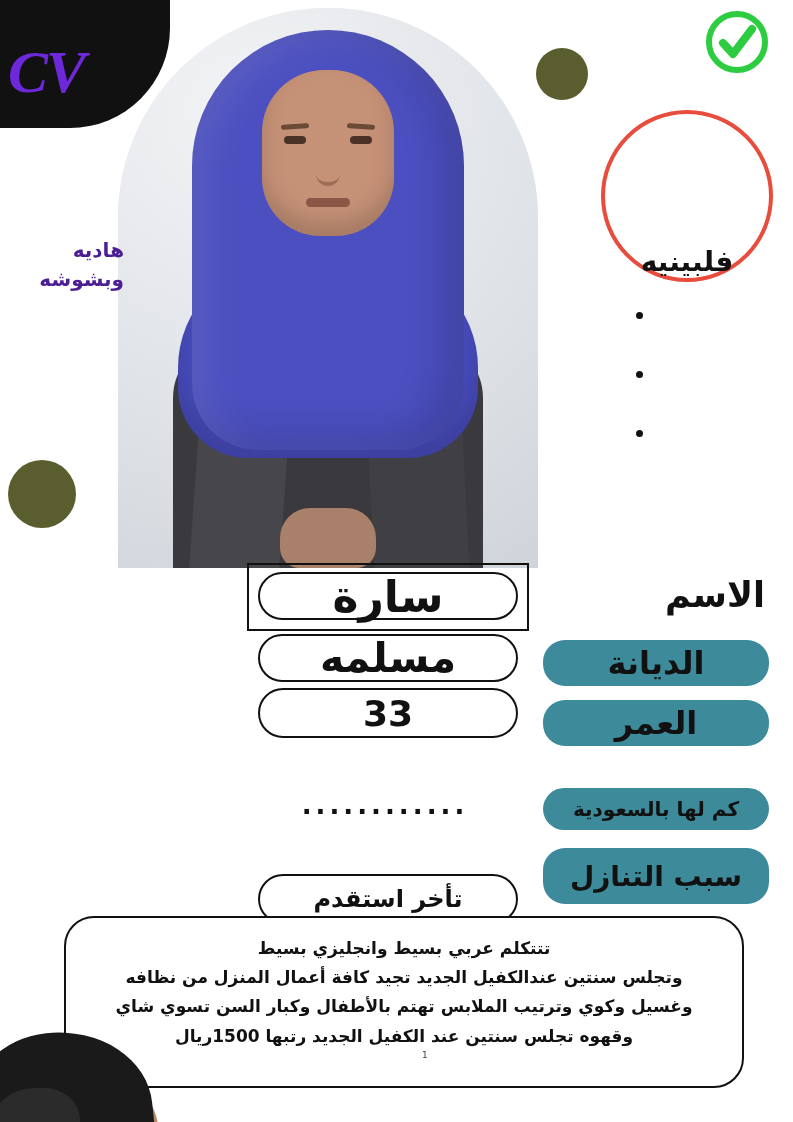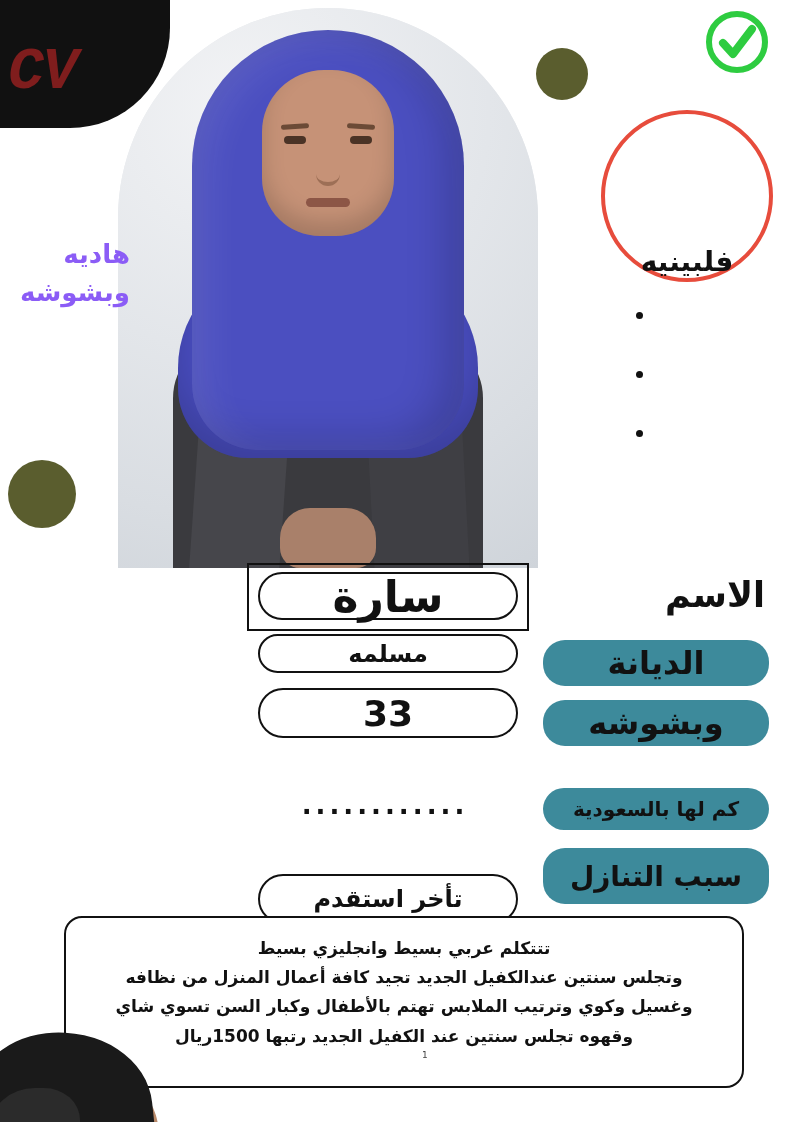--- a/index.html
+++ b/index.html
@@ -25,26 +25,26 @@
     top: -72px;
     width: 230px;
     height: 200px;
     background: #111111;
     border-radius: 0 0 100px 0;
   }
   .cv-text {
     position: absolute;
     left: 8px;
     top: 38px;
-    color: #7f1d1d;
+    color: #6d28d9;
     font-size: 60px;
     font-weight: bold;
     font-style: italic;
     letter-spacing: -2px;
-    font-family: Liberation Mono, monospace;
+    font-family: Liberation Serif, serif;
   }
 
   
   .photo-frame {
     position: absolute;
     left: 118px;
     top: 8px;
     width: 420px;
     height: 560px;
     border-radius: 210px 210px 0 0;
@@ -223,29 +223,29 @@
     display: block;
     width: 7px;
     height: 7px;
     background: #111;
     border-radius: 50%;
   }
 
   
   .left-note {
     position: absolute;
-    left: 20px;
+    left: 14px;
     top: 236px;
     width: 110px;
     text-align: right;
     direction: rtl;
-    font-size: 26px;
+    font-size: 20px;
     font-weight: bold;
     line-height: 1.45;
-    color: #8b5cf6;
+    color: #4c1d95;
   }
 
   
   .label-name {
     position: absolute;
     right: 28px;
     top: 575px;
     font-size: 35px;
     font-weight: bold;
     color: #111;
@@ -275,21 +275,21 @@
     border-radius: 26px;
     background: #fff;
     display: flex;
     align-items: center;
     justify-content: center;
     direction: rtl;
     font-weight: bold;
     color: #111;
   }
   .pill-outline.v-name     { left: 258px; top: 572px; width: 260px; height: 48px; font-size: 44px; }
-  .pill-outline.v-religion { left: 258px; top: 634px; width: 260px; height: 39px; font-size: 24px; }
+  .pill-outline.v-religion { left: 258px; top: 634px; width: 260px; height: 48px; font-size: 41px; }
   .pill-outline.v-age      { left: 258px; top: 688px; width: 260px; height: 50px; font-size: 36px; }
   .pill-outline.v-reason   { left: 258px; top: 874px; width: 260px; height: 50px; font-size: 24px; }
 
   
   .name-square {
     position: absolute;
     left: 247px;
     top: 563px;
     width: 282px;
     height: 68px;
@@ -310,21 +310,21 @@
   }
 
   
   .desc-box {
     position: absolute;
     left: 64px;
     top: 916px;
     width: 680px;
     height: 172px;
     border: 2px solid #111;
-    border-radius: 18px;
+    border-radius: 30px;
     background: #fff;
     padding: 16px 22px 12px 22px;
     direction: rtl;
     text-align: center;
   }
   .desc-box p {
     font-size: 17px;
     font-weight: bold;
     line-height: 1.72;
     color: #111;
@@ -412,21 +412,21 @@
   <div class="bullet-col">
     <span></span>
     <span></span>
     <span></span>
   </div>
 
   <div class="left-note">هاديه وبشوشه</div>
 
   <div class="label-name">الاسم</div>
   <div class="pill-teal religion">الديانة</div>
-  <div class="pill-teal age">وبشوشه</div>
+  <div class="pill-teal age">العمر</div>
   <div class="pill-teal howlong">كم لها بالسعودية</div>
   <div class="pill-teal reason">سبب التنازل</div>
 
   <div class="name-square"></div>
   <div class="pill-outline v-name">سارة</div>
   <div class="pill-outline v-religion">مسلمه</div>
   <div class="pill-outline v-age">33</div>
   <div class="dots-line">............</div>
   <div class="pill-outline v-reason">تأخر استقدم</div>
 

